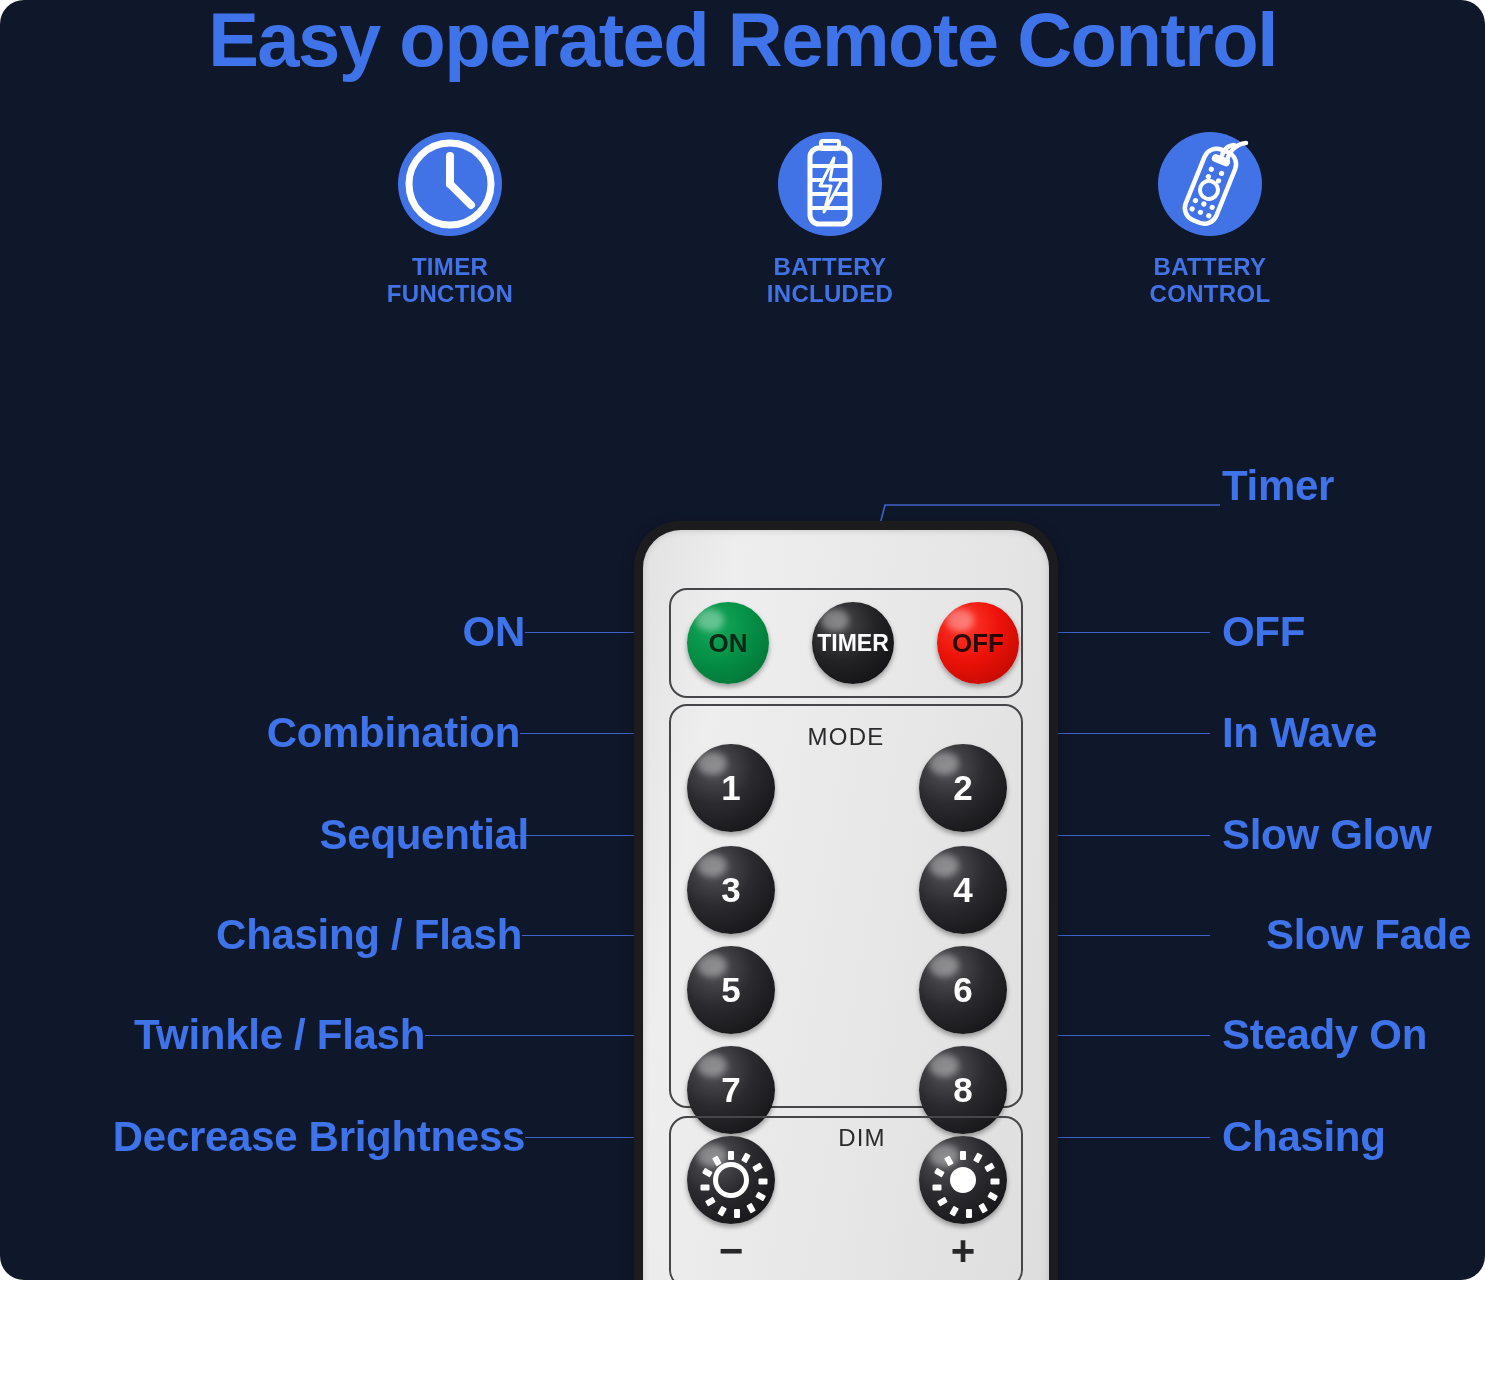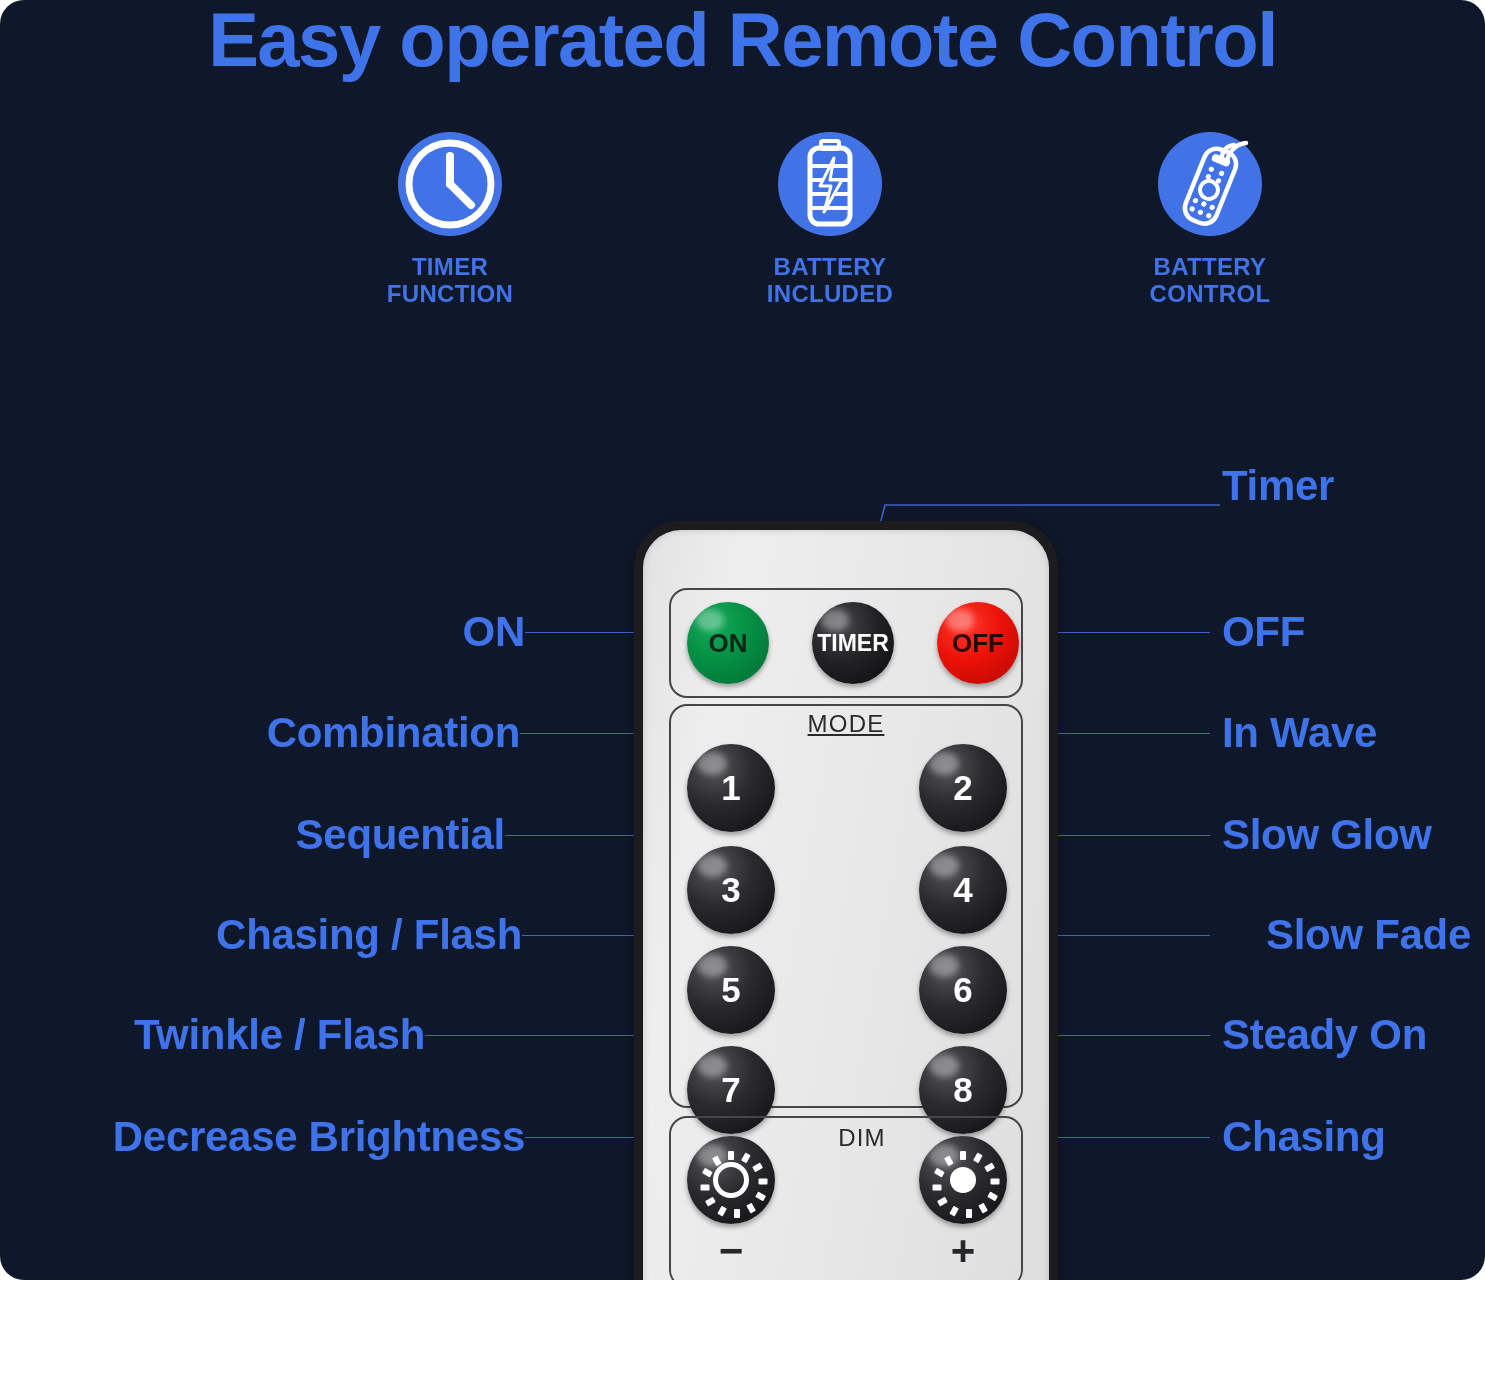--- a/index.html
+++ b/index.html
@@ -97,21 +97,21 @@
 
   .panel-title {
     position: absolute;
     left: 0;
     right: 0;
     text-align: center;
     font-size: 24px;
     color: #2a2a2c;
     letter-spacing: 1.2px;
   }
-  #mode-title { top: 4px; text-decoration: underline; }
+  #mode-title { top: 17px; }
   #dim-title  { top: 6px; padding-left: 32px; }
 
   
   .btn {
     position: absolute;
     border-radius: 50%;
     display: flex;
     align-items: center;
     justify-content: center;
     font-weight: bold;
@@ -313,21 +313,21 @@
   </svg>
   <div class="leader" style="left:965px;  top:632px;  width:245px;"></div>
   <div class="leader" style="left:965px;  top:733px;  width:245px;"></div>
   <div class="leader" style="left:965px;  top:835px;  width:245px;"></div>
   <div class="leader" style="left:965px;  top:935px;  width:245px;"></div>
   <div class="leader" style="left:965px;  top:1035px; width:245px;"></div>
   <div class="leader" style="left:965px;  top:1137px; width:245px;"></div>
 
   <div class="callout left" style="right:960px; top:632px;">ON</div>
   <div class="callout left" style="right:965px; top:733px;">Combination</div>
-  <div class="callout left" style="right:980px; top:835px;">Sequential</div>
+  <div class="callout left" style="right:956px; top:835px;">Sequential</div>
   <div class="callout left" style="right:963px; top:935px;">Chasing / Flash</div>
   <div class="callout left" style="right:960px; top:1137px;">Decrease Brightness</div>
   <div class="callout left" style="right:1060px; top:1035px;">Twinkle / Flash</div>
 
   <div class="callout right" style="left:1222px; top:486px;">Timer</div>
   <div class="callout right" style="left:1222px; top:632px;">OFF</div>
   <div class="callout right" style="left:1222px; top:733px;">In Wave</div>
   <div class="callout right" style="left:1222px; top:835px;">Slow Glow</div>
   <div class="callout right" style="left:1222px; top:935px;margin-left:44px;">Slow Fade</div>
   <div class="callout right" style="left:1222px; top:1035px;">Steady On</div>

